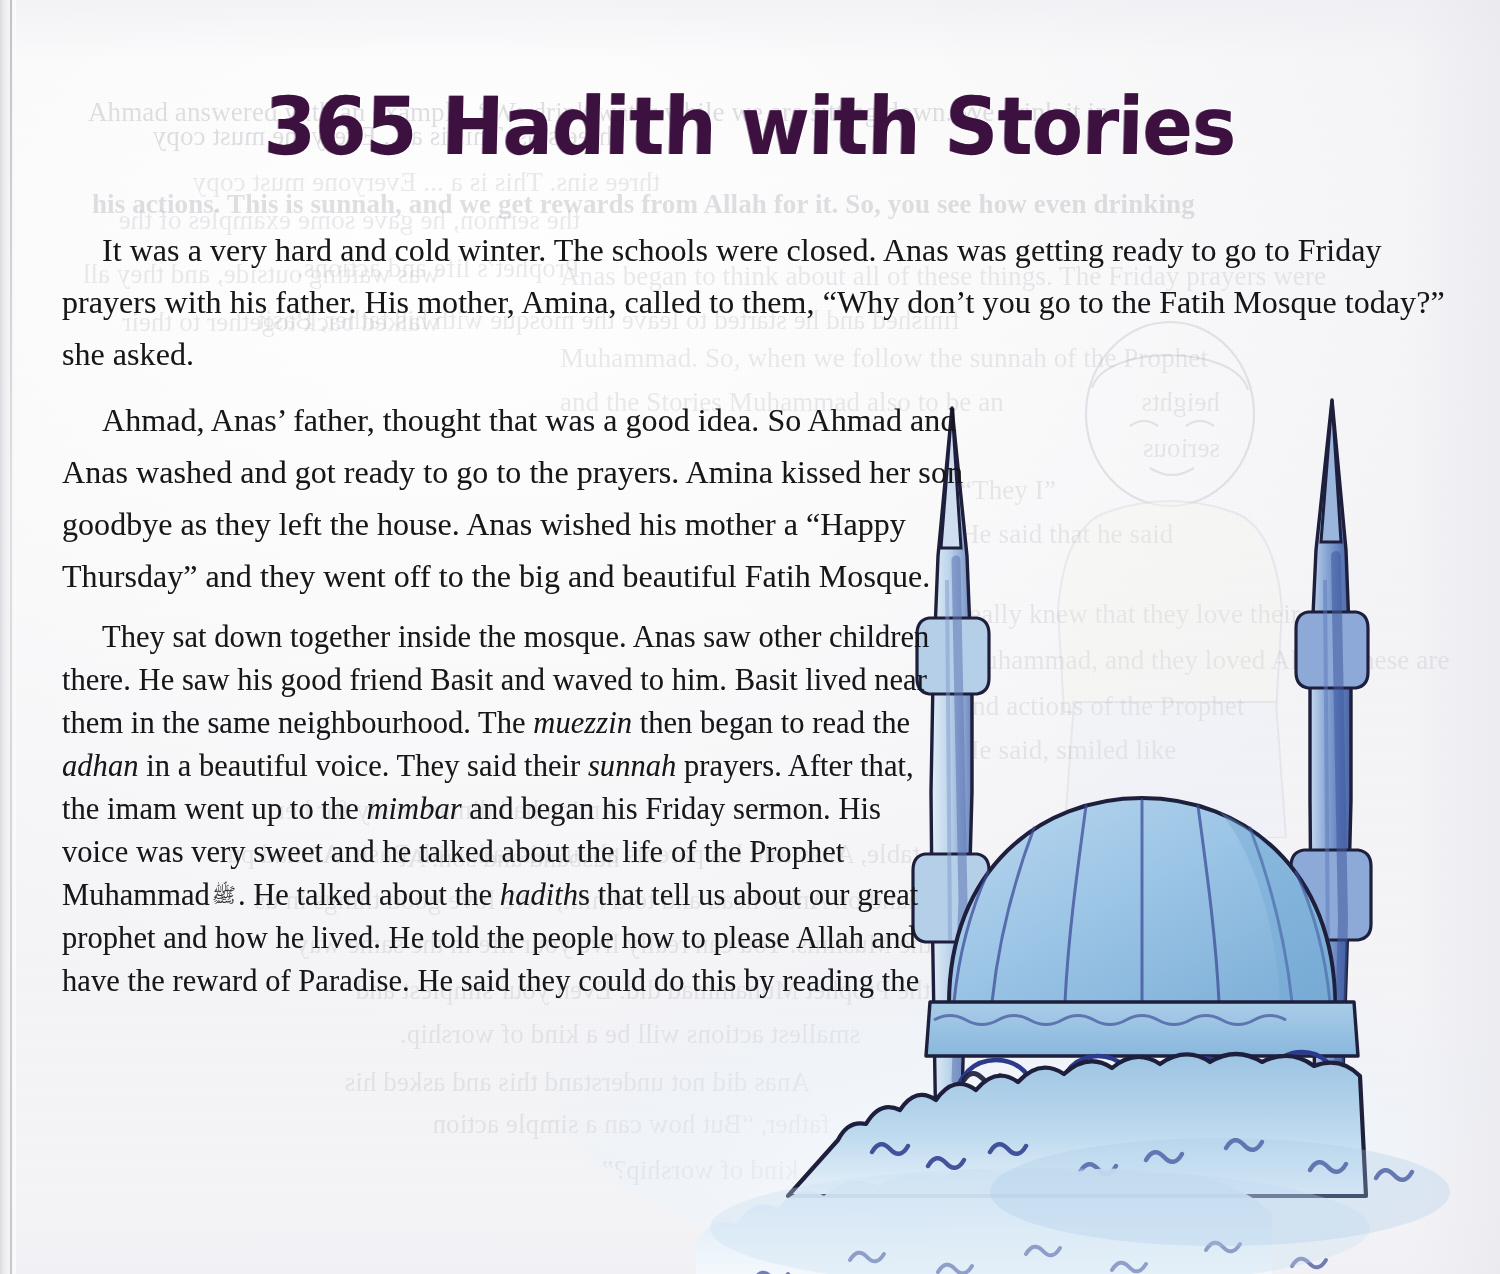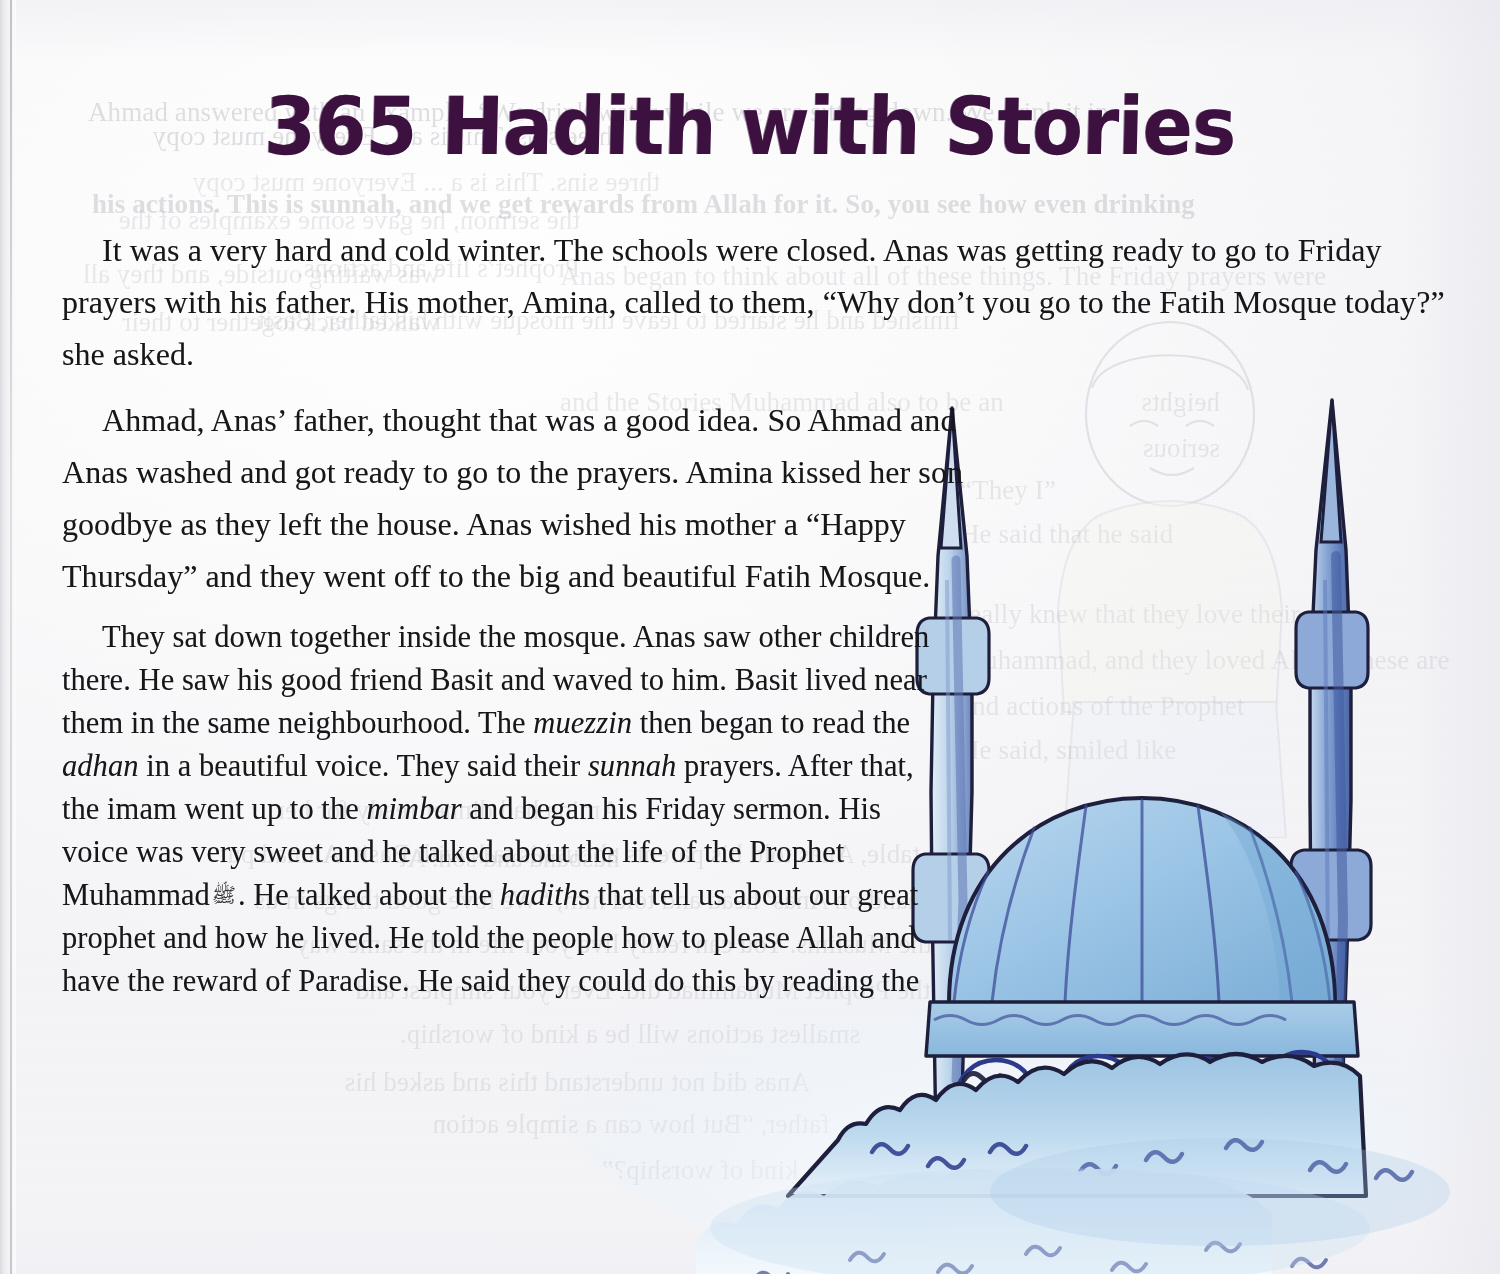--- a/index.html
+++ b/index.html
@@ -146,20 +146,21 @@
 
   <div class="ghost-layer" style="left:88px;  top:88px;  width:1360px;">Ahmad answered with an example. “We drink water while we are sitting down. We drink it in</div>
   <div class="ghost-layer ghost-mirror" style="left:60px; top:112px; width:560px;">three sins. This is a ... Everyone must copy</div>
   <div class="ghost-layer ghost-mirror ghost-faint" style="left:60px; top:158px; width:600px;">three sins. This is a ... Everyone must copy</div>
   <div class="ghost-layer" style="left:92px;  top:180px; width:1380px;font-weight:bold;">his actions. This is sunnah, and we get rewards from Allah for it. So, you see how even drinking</div>
   <div class="ghost-layer ghost-mirror ghost-faint" style="left:60px; top:196px; width:520px;">the sermon, he gave some examples of the Prophet’s life and actions.</div>
 
   <div class="ghost-layer ghost-mirror ghost-faint" style="left:60px;  top:250px; width:380px;">was waiting outside, and they all walked back together to their</div>
   <div class="ghost-layer ghost-faint" style="left:560px; top:252px; width:900px;">Anas began to think about all of these things. The Friday prayers were</div>
   <div class="ghost-layer ghost-mirror ghost-faint" style="left:60px;  top:296px; width:900px;">finished and he started to leave the mosque with his father, Basit</div>
+  <div class="ghost-layer ghost-faint" style="left:560px; top:334px; width:920px;">Muhammad. So, when we follow the sunnah of the Prophet</div>
   <div class="ghost-layer ghost-faint" style="left:560px; top:378px; width:900px;">and the Stories Muhammad also to be an</div>
   <div class="ghost-layer ghost-mirror ghost-faint" style="left:960px; top:378px; width:260px;">heights</div>
   <div class="ghost-layer ghost-mirror ghost-faint" style="left:960px; top:424px; width:260px;">serious</div>
   <div class="ghost-layer ghost-faint" style="left:960px; top:466px; width:420px;">“They I”</div>
   <div class="ghost-layer ghost-faint" style="left:960px; top:510px; width:420px;">He said that he said</div>
   <div class="ghost-layer ghost-faint" style="left:960px; top:590px; width:520px;">really knew that they love their son</div>
   <div class="ghost-layer ghost-faint" style="left:960px; top:636px; width:520px;">Muhammad, and they loved Allah. These are</div>
   <div class="ghost-layer ghost-faint" style="left:960px; top:682px; width:520px;">and actions of the Prophet</div>
   <div class="ghost-layer ghost-faint" style="left:960px; top:726px; width:420px;">He said, smiled like</div>
 

